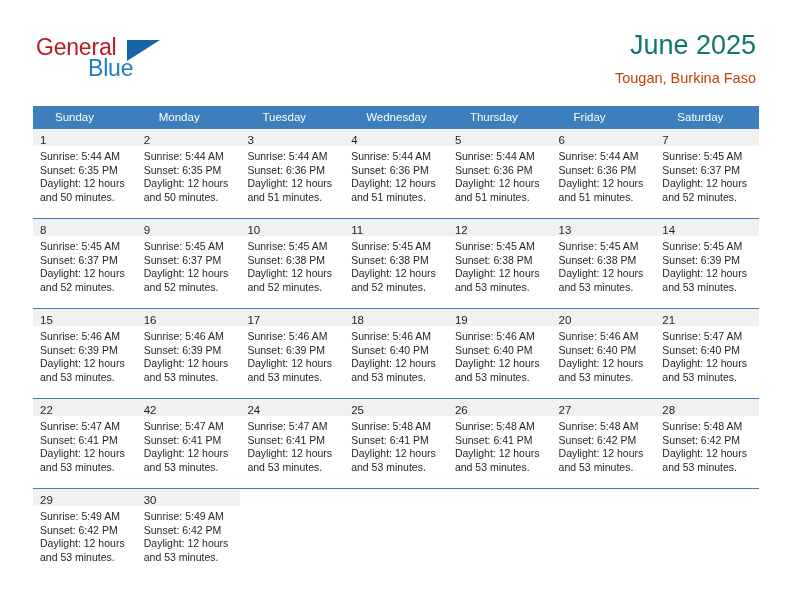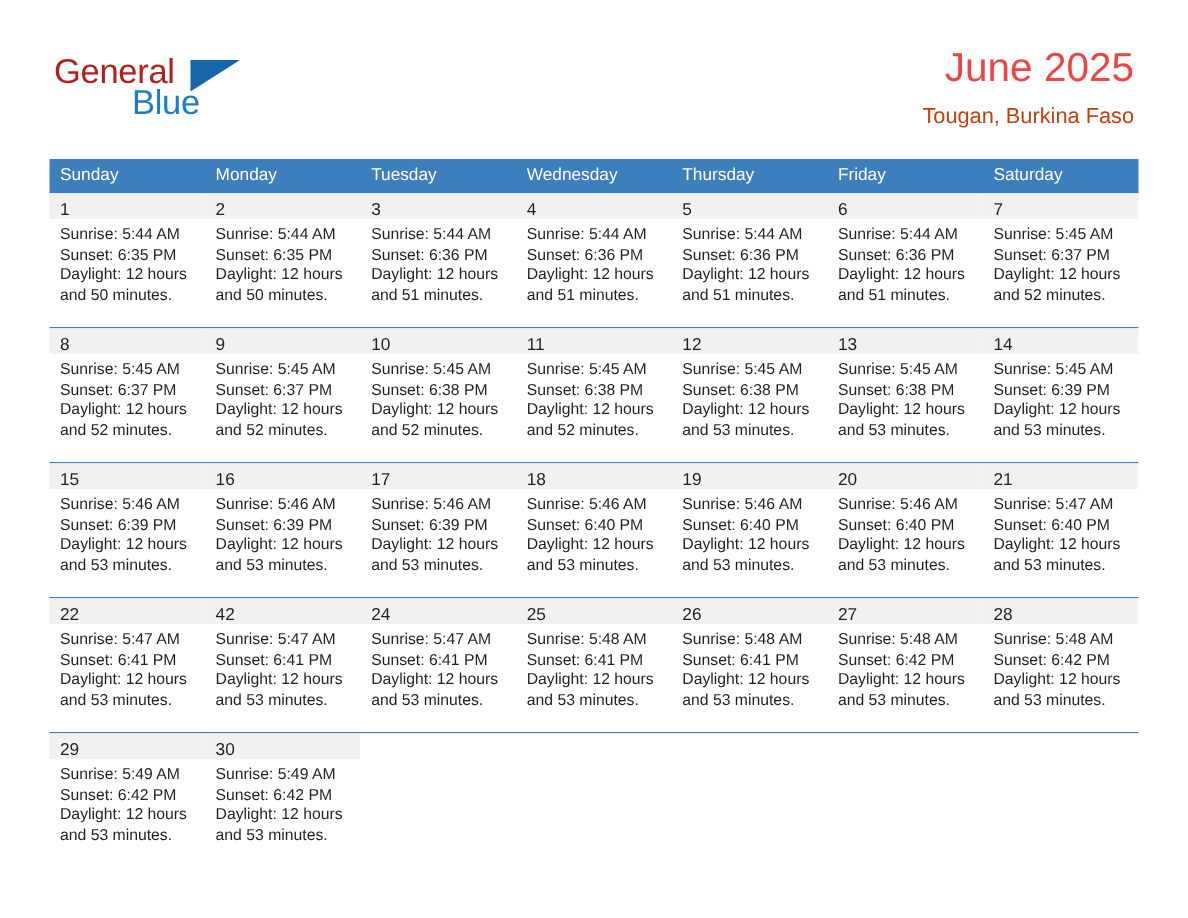--- a/index.html
+++ b/index.html
@@ -67,21 +67,21 @@
 
   .title-block {
     position: absolute;
     right: 36px;
     top: 28px;
     text-align: right;
   }
   .cal-title {
     font-size: 27px;
     font-weight: normal;
-    color: #ef4444;
+    color: #0f766e;
     line-height: 34px;
     white-space: nowrap;
   }
   .cal-subtitle {
     font-size: 14.5px;
     color: #c2410c;
     line-height: 22px;
     margin-top: 5px;
     white-space: nowrap;
   }
@@ -94,21 +94,21 @@
     width: 726px;
   }
   .weekday-row {
     display: flex;
     width: 100%;
     background: #3d7ebd;
   }
   .weekday {
     flex: 1 1 0;
     box-sizing: border-box;
-    padding: 4px 0 5px 7px;
+    padding: 4px 0 5px 22px;
     font-size: 11.5px;
     color: #ffffff;
     line-height: 14px;
     white-space: nowrap;
   }
 
   .week-row {
     display: flex;
     width: 100%;
     border-top: 1.5px solid #3d7ebd;

